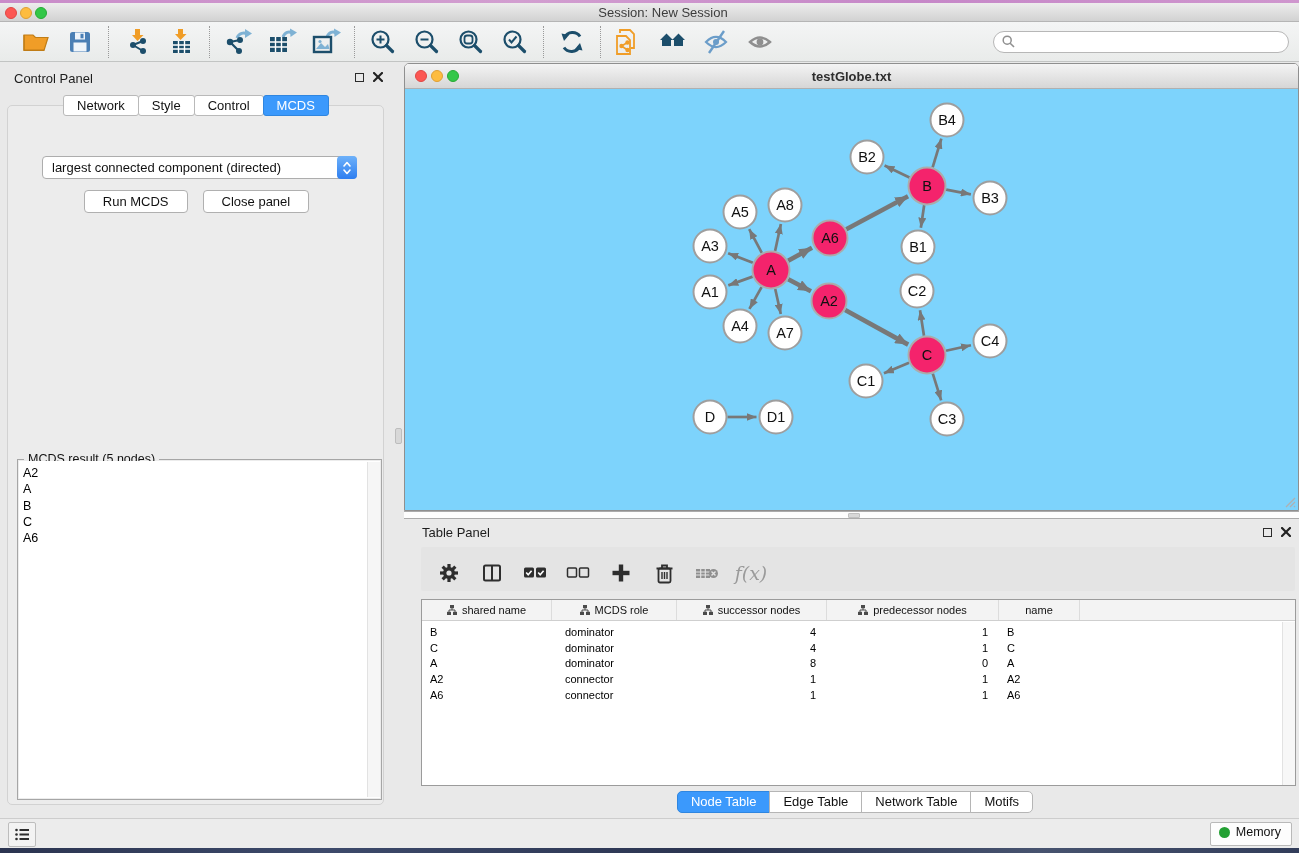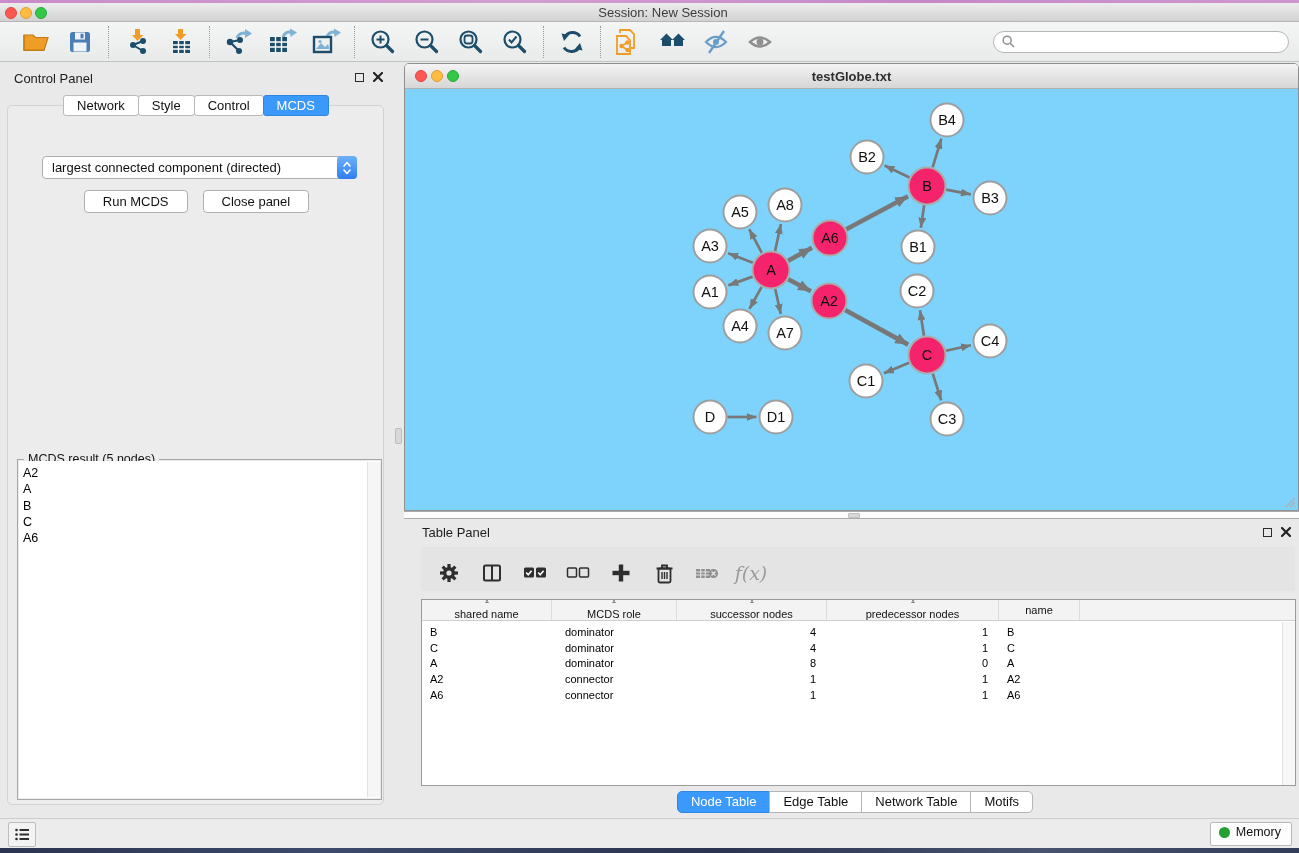--- a/index.html
+++ b/index.html
@@ -99,21 +99,21 @@
   .table-panel .panel-ctrls { right:12px; top:8px; }
   .tp-toolbar { position:absolute; left:13px; right:8px; top:28px; height:44px; background:#e4e4e4;
     border-radius:2px; display:flex; align-items:flex-end; padding:0 10px; gap:7px; }
   .tp-btn { width:36px; height:36px; display:flex; align-items:center; justify-content:center; }
   .fx-label { font-size:19px; color:#9a9a9a; font-family:"DejaVu Serif", serif; font-style:italic; margin-left:2px; }
 
   .node-table { position:absolute; left:13px; top:80px; width:875px; height:187px; background:#fff;
     border:1px solid #9b9b9b; overflow:hidden; }
   .nt-header { display:flex; height:21px; background:#f3f3f3; border-bottom:1px solid #cfcfcf; }
   .nt-th { display:flex; align-items:center; justify-content:center; gap:5px; font-size:11px; color:#111;
-    border-right:1px solid #dcdcdc; height:100%;flex-direction:column; }
+    border-right:1px solid #dcdcdc; height:100%; }
   .nt-th.filler { flex:1; border-right:none; }
   .nt-body { padding-top:3px; }
   .nt-row { display:flex; height:15.8px; align-items:center; }
   .nt-td { font-size:11px; color:#000; white-space:nowrap; overflow:hidden; }
   .nt-scroll { position:absolute; right:0; top:22px; bottom:0; width:13px; background:#f7f7f7; border-left:1px solid #e2e2e2; }
 
   .bottom-tabs { position:absolute; left:0; right:0; top:272px; display:flex; justify-content:center; }
   .btab { background:#fff; border:1px solid #b5b5b5; height:22px; line-height:20px; padding:0 13px;
     font-size:13px; color:#111; margin-left:-1px; }
   .btab:first-child { border-radius:5px 0 0 5px; }

